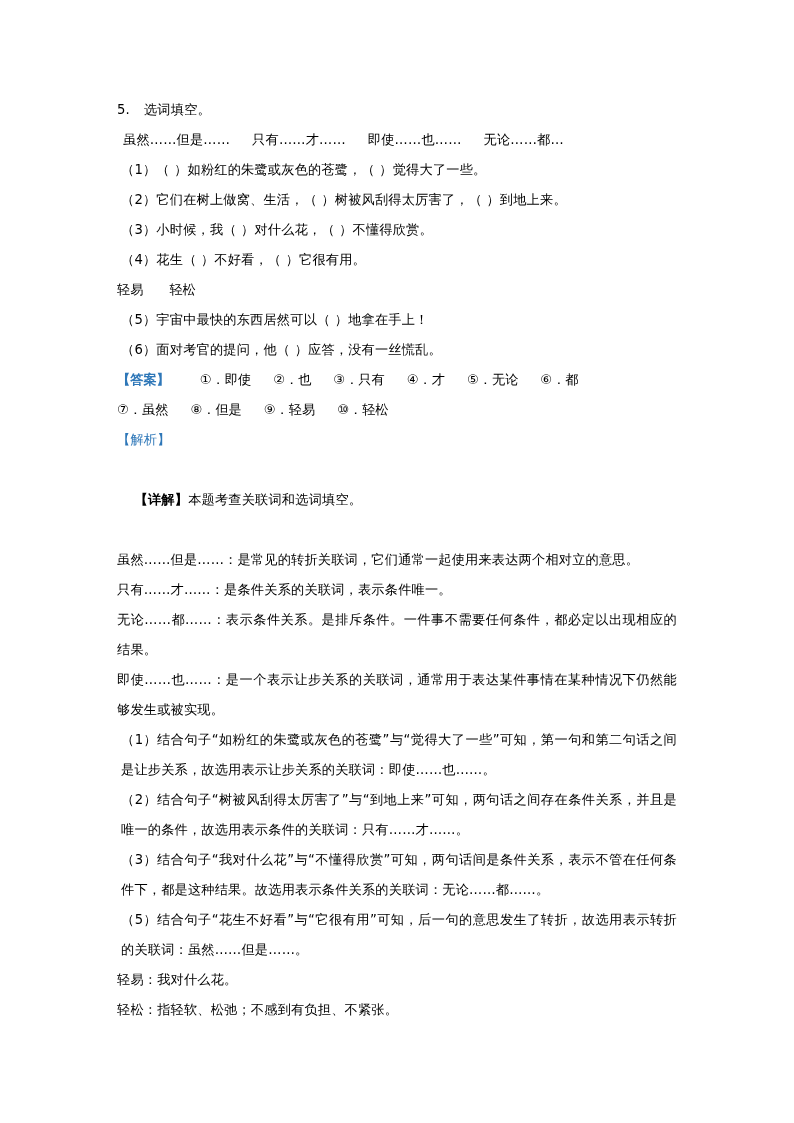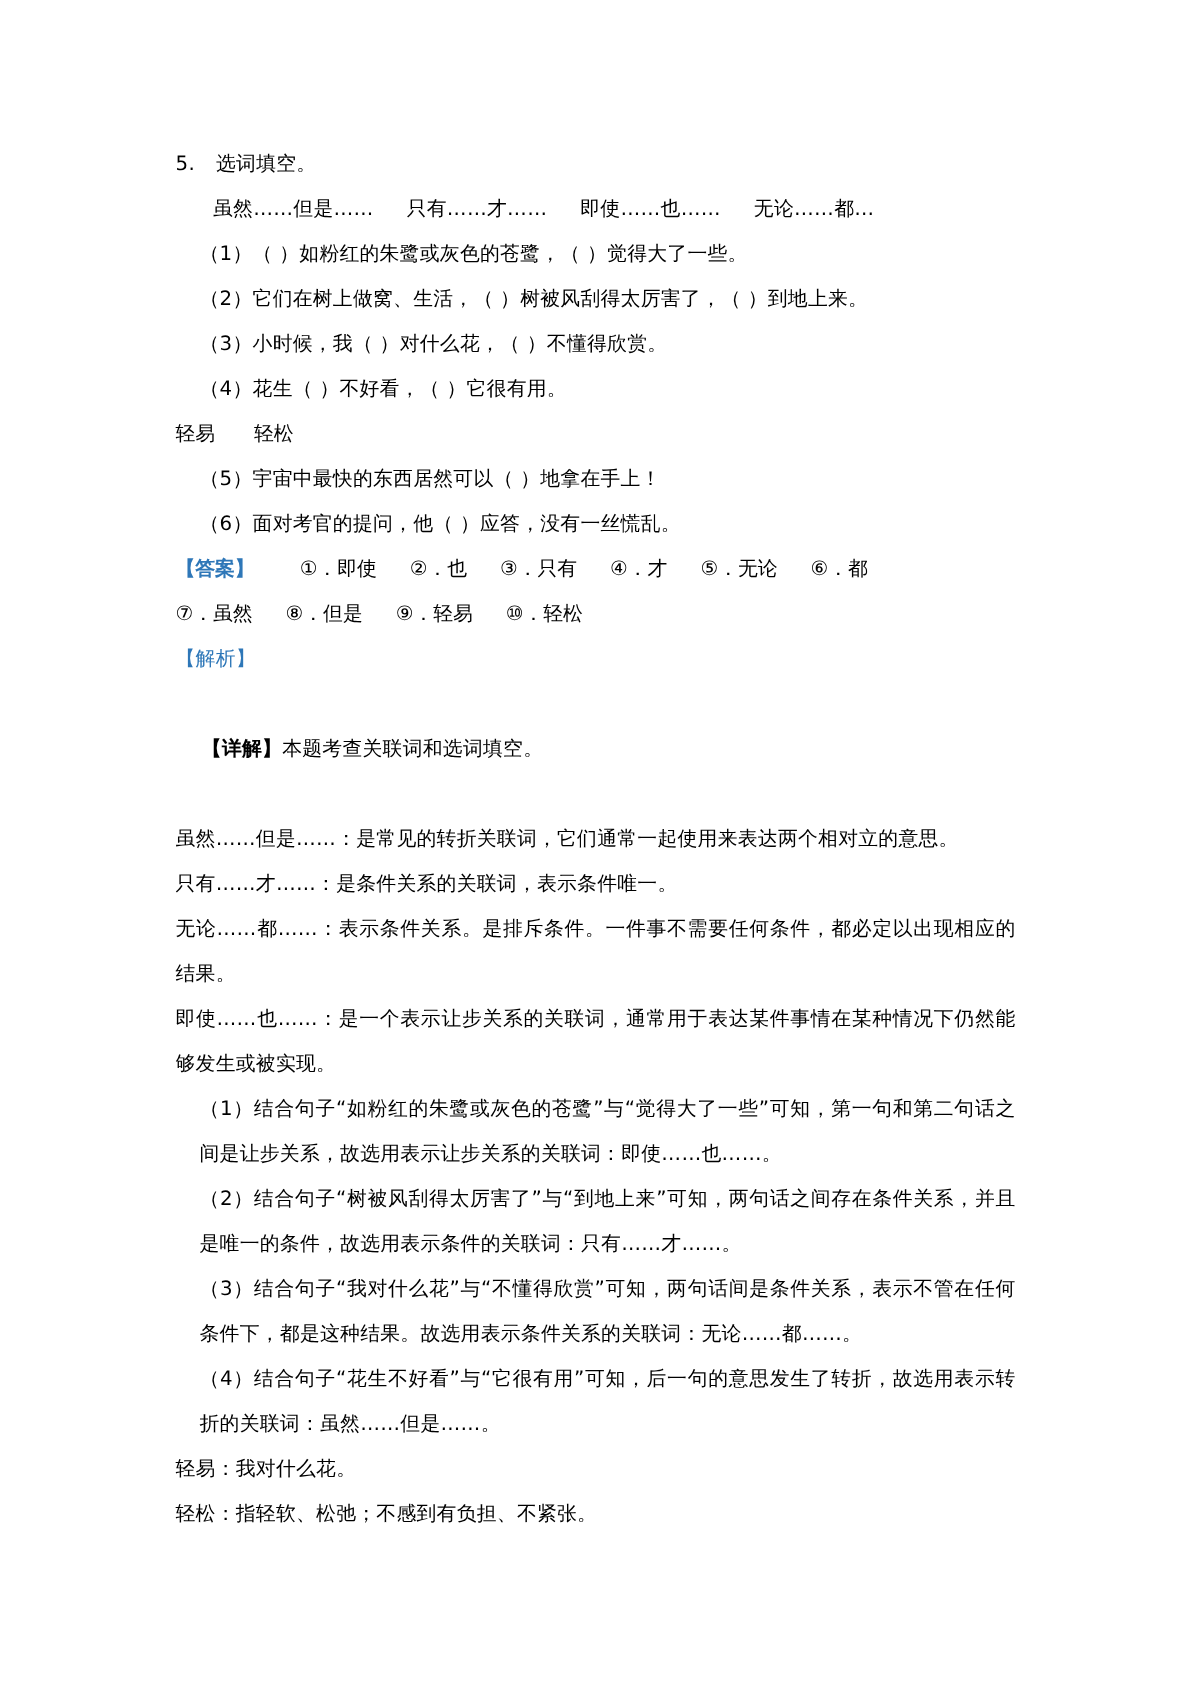--- a/index.html
+++ b/index.html
@@ -30,21 +30,20 @@
   }
   .wrapline {
     font-size: 13.2px;
     line-height: 30px;
     letter-spacing: 0.2px;
     color: #000;
     white-space: pre-wrap;
   }
   .indent-item {
     padding-left: 4px;
-    margin-left: 12px;
   }
   .ans-label {
     font-weight: bold;
     color: #2e77b8;
   }
   .ans-row {
     font-size: 13.2px;
     line-height: 30px;
     white-space: nowrap;
   }
@@ -57,21 +56,20 @@
   .gap-sm { display: inline-block; width: 14px; }
   .wordbank {
     font-size: 13.2px;
     line-height: 30px;
     white-space: nowrap;
     padding-left: 0px;
   }
   .wordbank .wb-gap { display: inline-block; width: 26px; }
   .prompt-line {
     padding-left: 6px;
-    margin-left: 19px;
   }
   .jx-label {
     color: #2e77b8;
     font-weight: normal;
   }
   .xj-label {
     font-weight: bold;
     color: #000;
     margin-top: 48px;
   }
@@ -122,19 +120,19 @@
   </div>
 
   <div class="wrapline para">虽然……但是……：是常见的转折关联词，它们通常一起使用来表达两个相对立的意思。</div>
   <div class="wrapline para">只有……才……：是条件关系的关联词，表示条件唯一。</div>
   <div class="wrapline para">无论……都……：表示条件关系。是排斥条件。一件事不需要任何条件，都必定以出现相应的结果。</div>
   <div class="wrapline para">即使……也……：是一个表示让步关系的关联词，通常用于表达某件事情在某种情况下仍然能够发生或被实现。</div>
 
   <div class="wrapline para indent-item">（1）结合句子“如粉红的朱鹭或灰色的苍鹭”与“觉得大了一些”可知，第一句和第二句话之间是让步关系，故选用表示让步关系的关联词：即使……也……。</div>
   <div class="wrapline para indent-item">（2）结合句子“树被风刮得太厉害了”与“到地上来”可知，两句话之间存在条件关系，并且是唯一的条件，故选用表示条件的关联词：只有……才……。</div>
   <div class="wrapline para indent-item">（3）结合句子“我对什么花”与“不懂得欣赏”可知，两句话间是条件关系，表示不管在任何条件下，都是这种结果。故选用表示条件关系的关联词：无论……都……。</div>
-  <div class="wrapline para indent-item">（4）结合句子“花生不好看”与“它很有用”可知，后一句的意思发生了转折，故选用表示转折的关联词：虽然……但是……。</div>
+  <div class="wrapline para indent-item">（5）结合句子“花生不好看”与“它很有用”可知，后一句的意思发生了转折，故选用表示转折的关联词：虽然……但是……。</div>
 
   <div class="wrapline">轻易：我对什么花。</div>
   <div class="wrapline">轻松：指轻软、松弛；不感到有负担、不紧张。</div>
 
 
 </div>
 
 </body></html>

